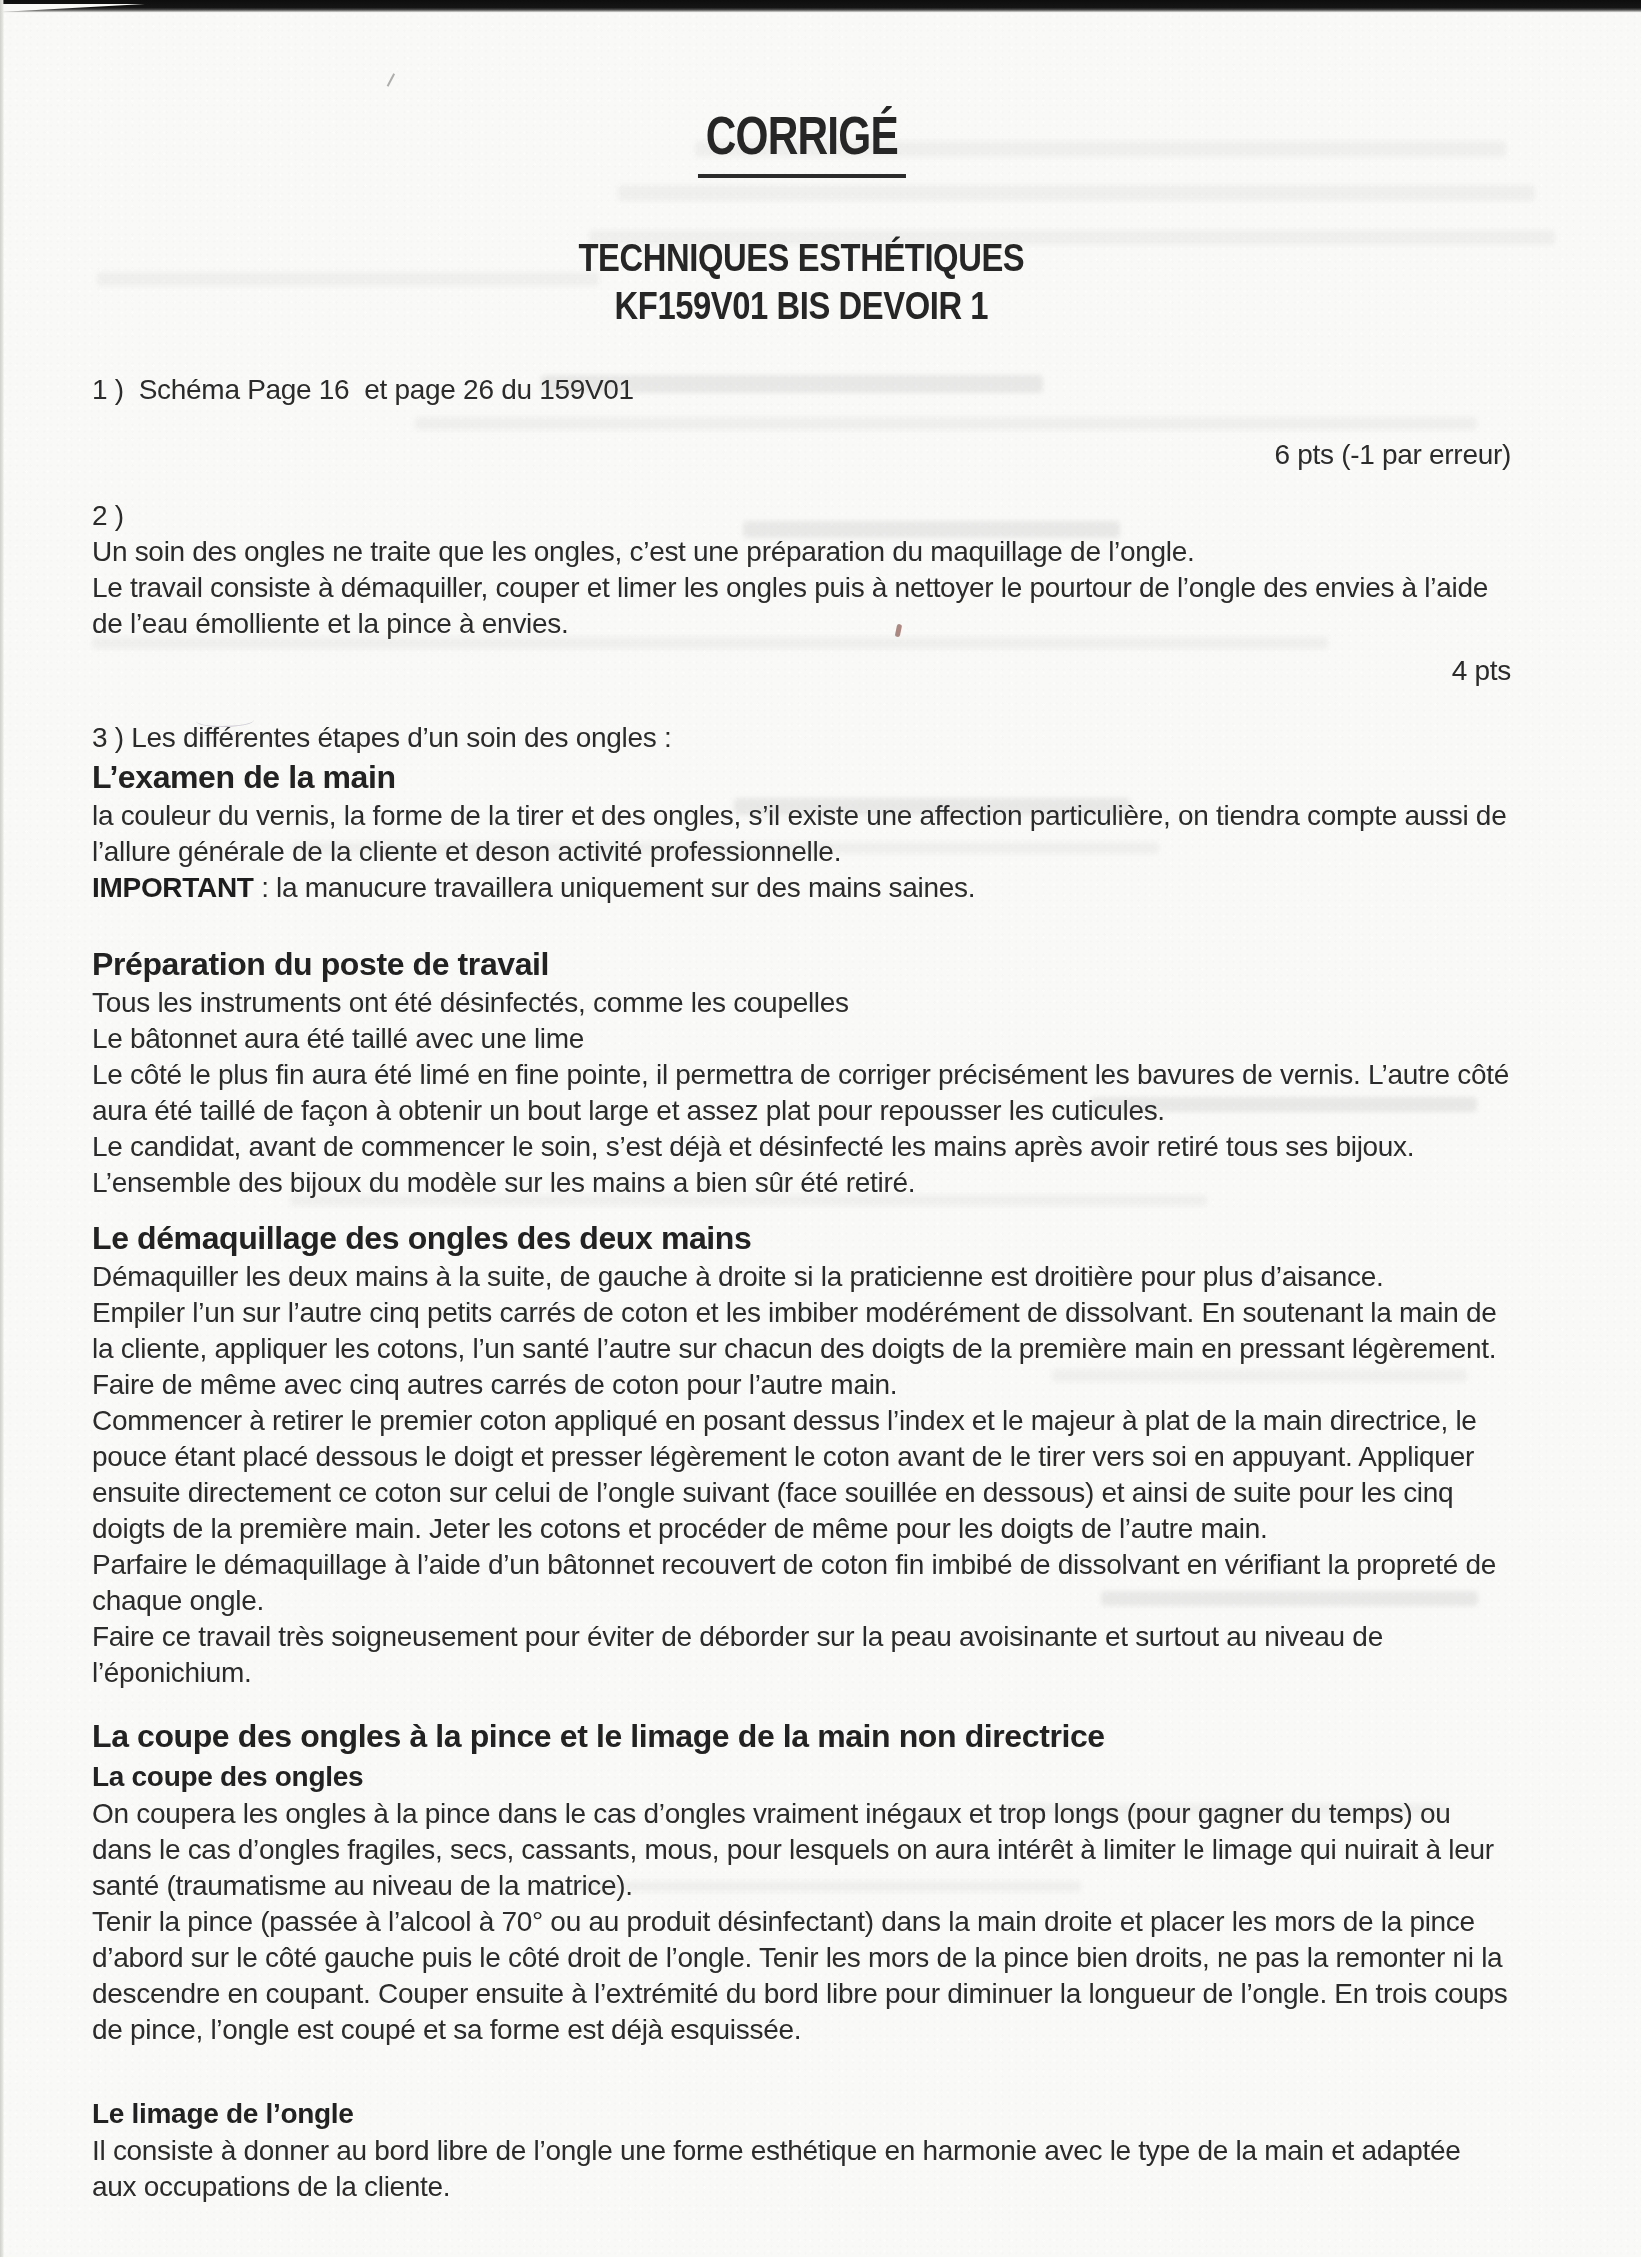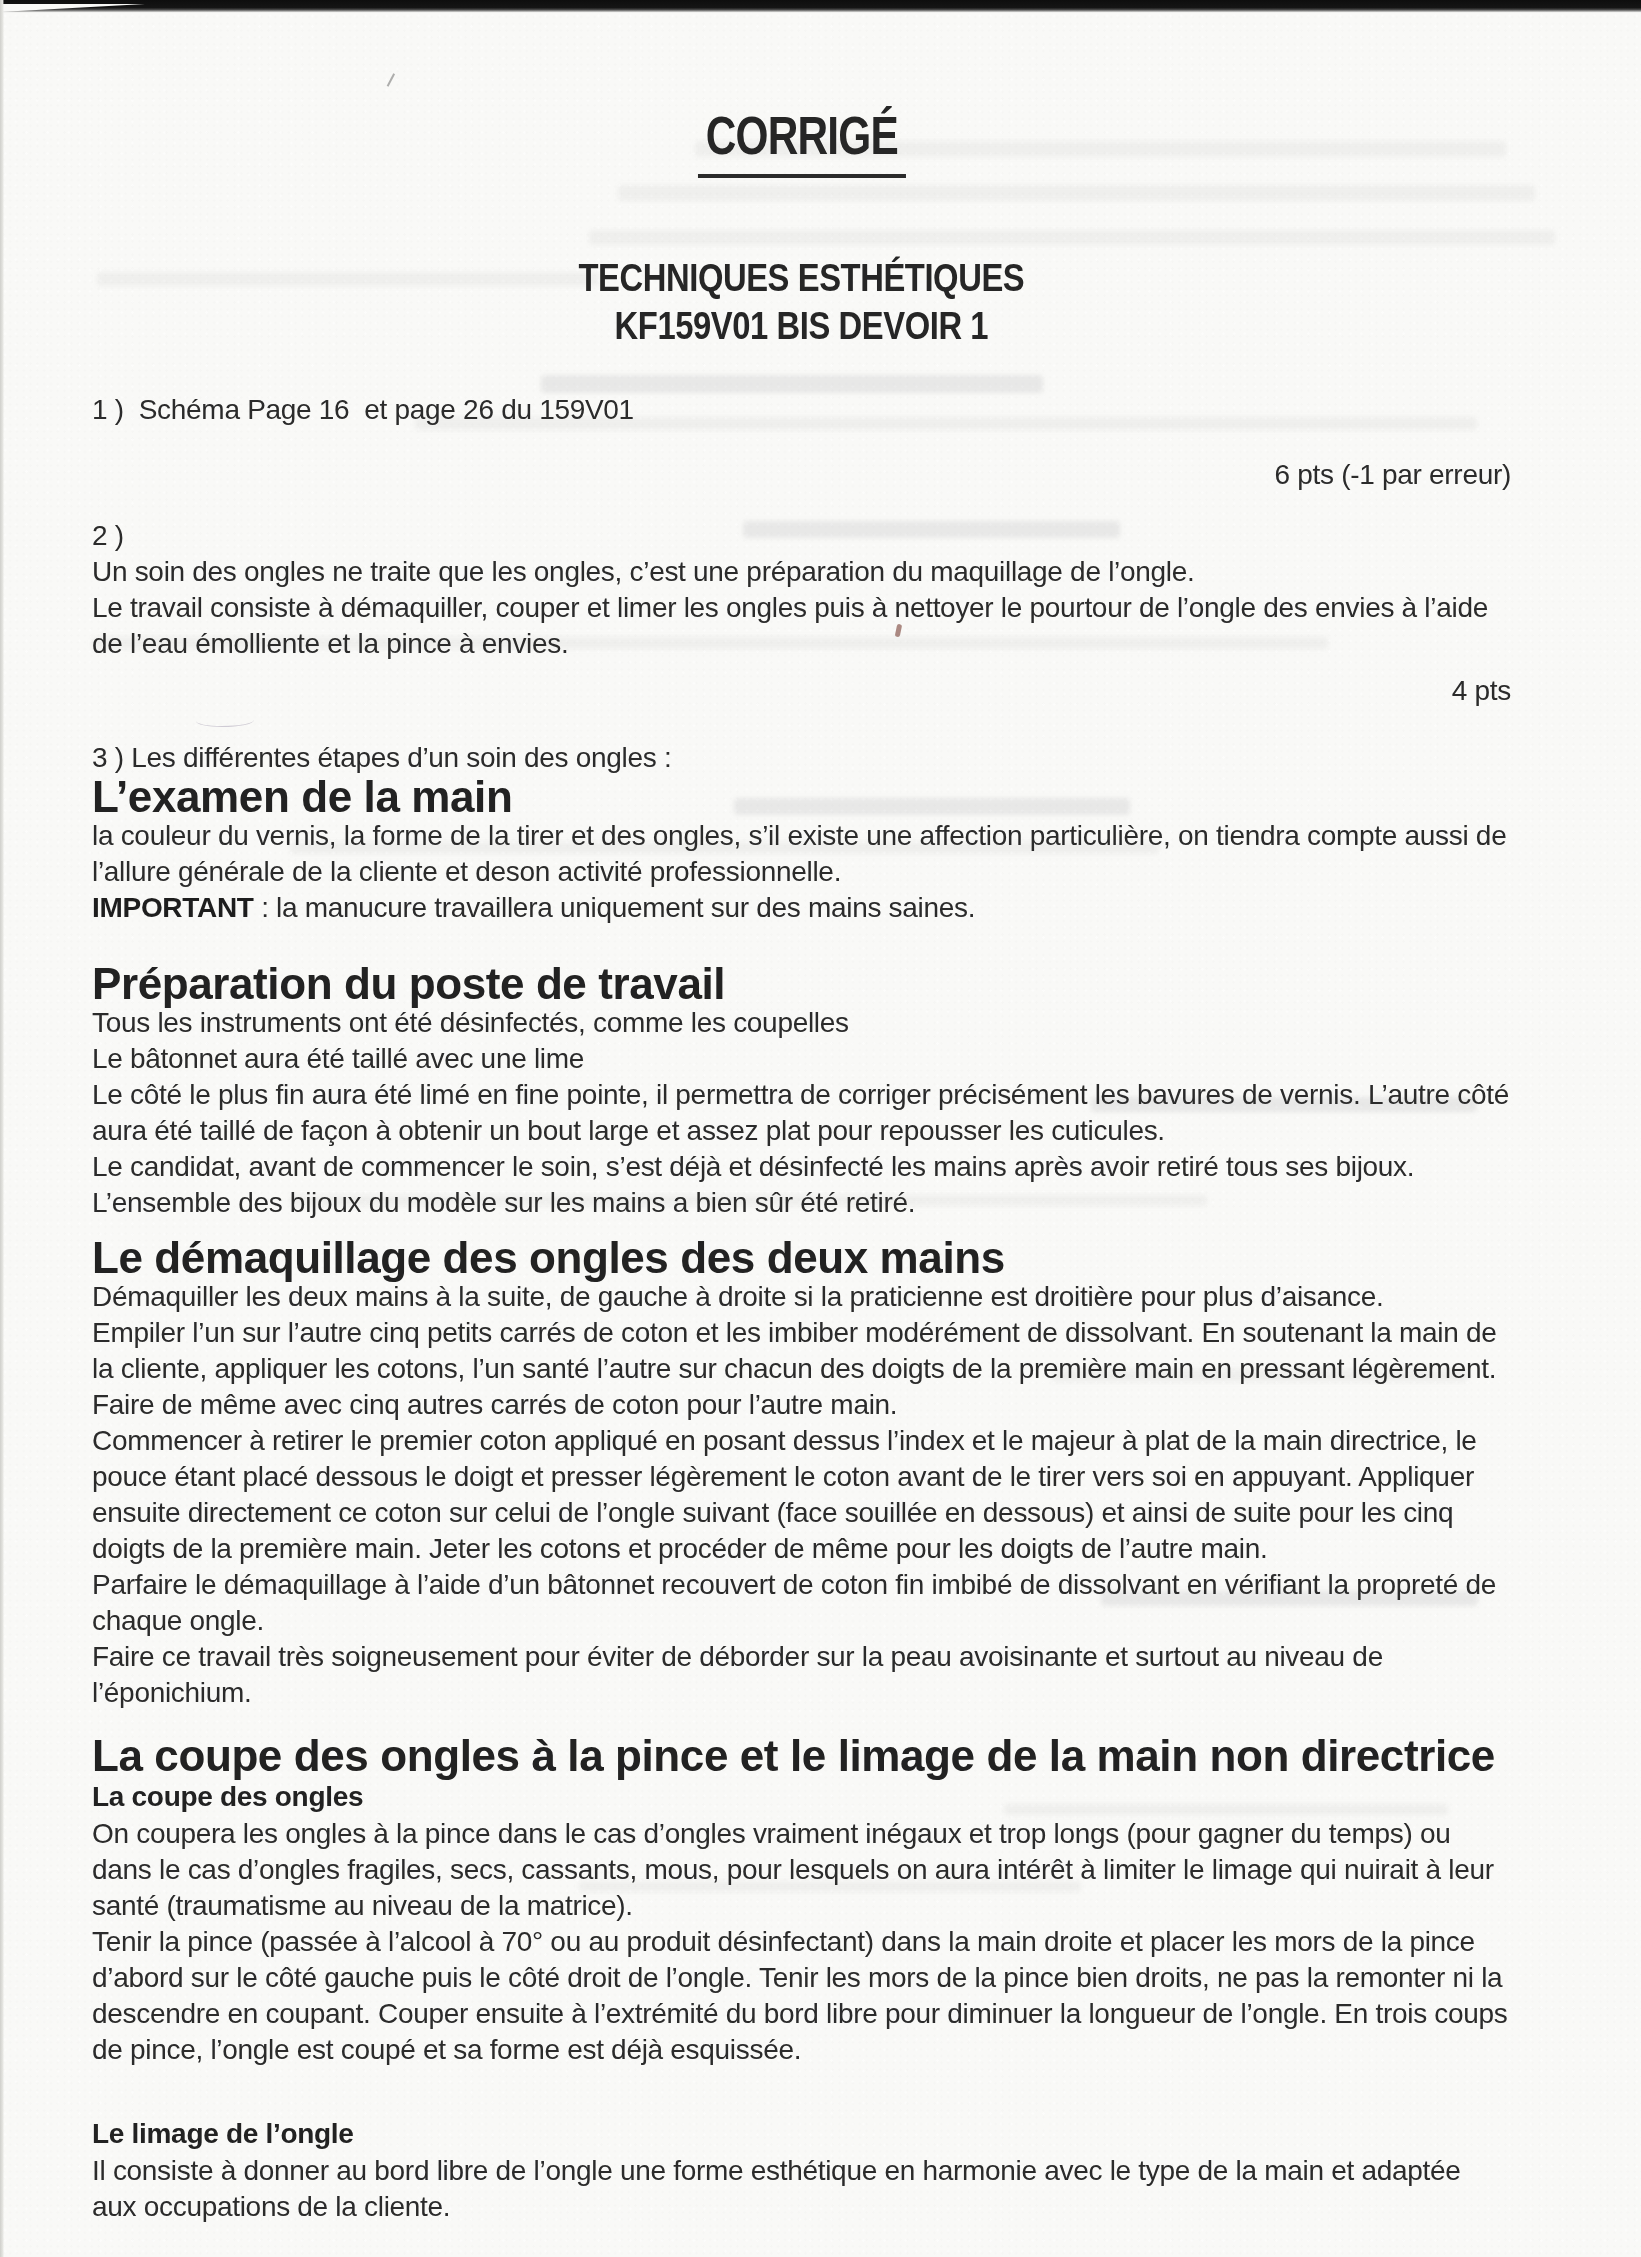--- a/index.html
+++ b/index.html
@@ -29,35 +29,35 @@
   .content{
     position:absolute;left:92px;top:0;width:1419px;
   }
   .title-wrap{padding-top:93px;text-align:center;margin-top:16px;}
   .doc-title{
     display:inline-block;font-size:53px;font-weight:bold;color:#262626;
     transform:scaleX(0.80);transform-origin:center;
     border-bottom:4.8px solid #2b2b2b;padding:0 9.7px 11.6px;line-height:1;
     letter-spacing:-1px;
   }
-  .subtitle-wrap{margin-top:76px;text-align:center;}
+  .subtitle-wrap{margin-top:56px;text-align:center;}
   .doc-subtitle{
     display:inline-block;font-size:39px;font-weight:bold;color:#262626;
     transform:scaleX(0.84);transform-origin:center;line-height:48px;
     letter-spacing:-0.5px;
   }
   .bodytext{font-size:28px;line-height:36px;}
   p{margin:0;}
   .q1-row{margin-top:42px;white-space:pre-wrap;}
   .pts-right{margin-top:29px;text-align:right;}
   .q2-label{margin-top:25px;}
   .pts-right-2{margin-top:11.6px;text-align:right;}
   .q3-intro{margin-top:31px;}
   .h-large{
-    font-size:44px;font-weight:bold;color:#222;line-height:42px;
+    font-size:32px;font-weight:bold;color:#222;line-height:42px;
     letter-spacing:-0.4px;margin:0;
   }
   .h-sub{
     font-size:28px;font-weight:bold;color:#222;line-height:39px;
     letter-spacing:-0.3px;margin:0;
   }
   .mt-sec2{margin-top:37px;}
   .mt-sec3{margin-top:15.4px;}
   .mt-sec4{margin-top:24px;}
   .mt-sec5{margin-top:46px;}

